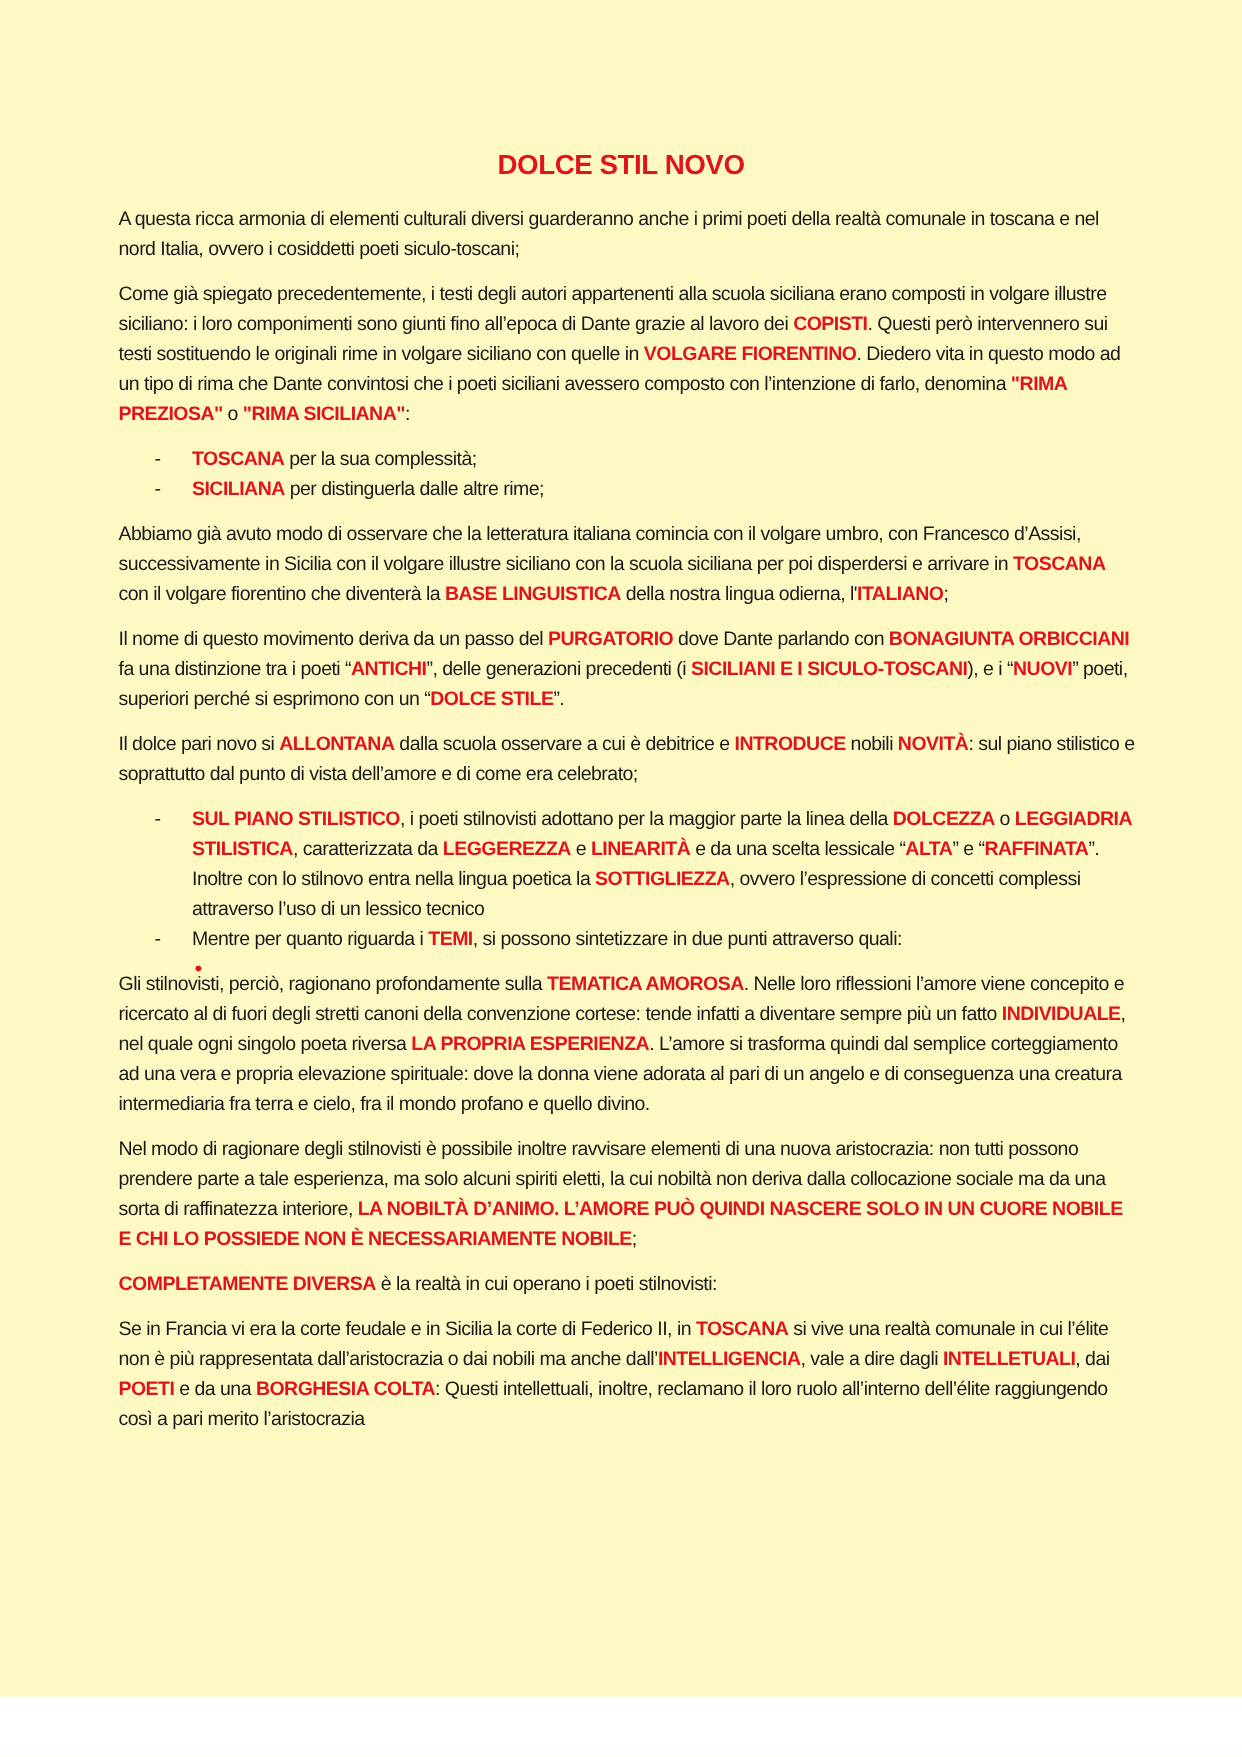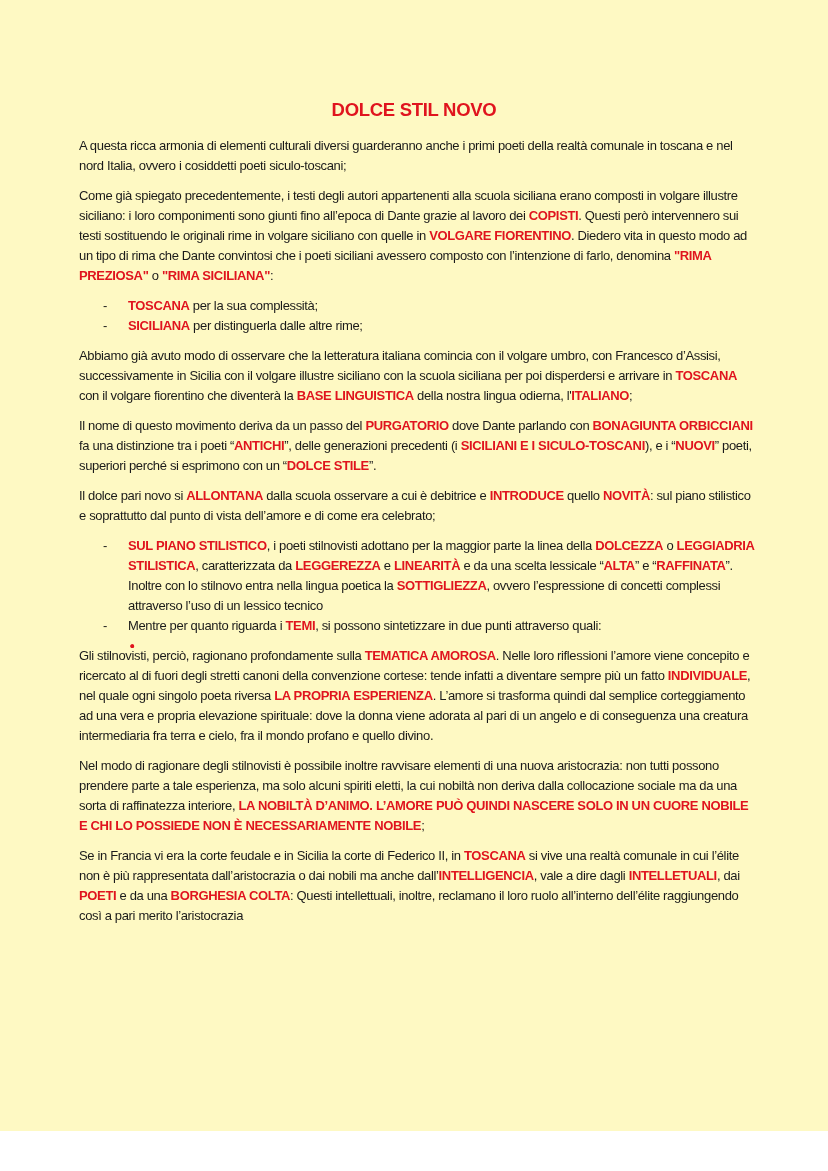--- a/index.html
+++ b/index.html
@@ -43,28 +43,29 @@
         <p><span> A questa ricca armonia di elementi culturali diversi guarderanno anche i primi poeti della realtà comunale in toscana e nel nord Italia, ovvero i cosiddetti poeti siculo-toscani;</span></p>
         <p><span>Come già spiegato precedentemente, i testi degli autori appartenenti alla scuola siciliana erano composti in volgare illustre siciliano: i loro componimenti sono giunti fino all’epoca di Dante grazie al lavoro dei </span><span class="hl">COPISTI</span><span>. Questi però intervennero sui testi sostituendo le originali rime in volgare siciliano con quelle in </span><span class="hl">VOLGARE FIORENTINO</span><span>.  Diedero vita in questo modo ad un tipo di rima che Dante convintosi che i poeti siciliani avessero composto con l’intenzione di farlo, denomina </span><span class="hl">"RIMA PREZIOSA"</span><span> o </span><span class="hl">"RIMA SICILIANA"</span><span>:</span></p>
       </div>
     <ul class="dash">
         <li><span class="dash-mark">-</span><span class="hl">TOSCANA</span><span> per la sua complessità;</span></li>
         <li><span class="dash-mark">-</span><span class="hl">SICILIANA</span><span> per distinguerla dalle altre rime;</span></li>
       </ul>
     <div>
         <p><span>Abbiamo già avuto modo di osservare che la letteratura italiana comincia con il volgare umbro, con Francesco d’Assisi, successivamente in Sicilia con il volgare illustre siciliano con la scuola siciliana per poi disperdersi e arrivare in </span><span class="hl">TOSCANA</span><span> con il volgare fiorentino che diventerà la </span><span class="hl">BASE LINGUISTICA</span><span> della nostra lingua odierna, l'</span><span class="hl">ITALIANO</span><span>;</span></p>
         <p><span>Il nome di questo movimento deriva da un passo del </span><span class="hl">PURGATORIO</span><span> dove Dante parlando con </span><span class="hl">BONAGIUNTA ORBICCIANI</span><span> fa una distinzione tra i poeti “</span><span class="hl">ANTICHI</span><span>”, delle generazioni precedenti (i </span><span class="hl">SICILIANI E I SICULO-TOSCANI</span><span>), e i “</span><span class="hl">NUOVI</span><span>” poeti, superiori perché si esprimono con un “</span><span class="hl">DOLCE STILE</span><span>”.</span></p>
-        <p><span>Il dolce pari novo si </span><span class="hl">ALLONTANA</span><span> dalla scuola osservare a cui è debitrice e </span><span class="hl">INTRODUCE</span><span> quello </span><span class="hl">NOVITÀ</span><span>: sul piano stilistico e soprattutto dal punto di vista dell’amore e di come era celebrato;</span></p>
+        <p><span>Il dolce pari novo si </span><span class="hl">ALLONTANA</span><span> dalla scuola osservare a cui è debitrice e </span><span class="hl">INTRODUCE</span><span> nobili </span><span class="hl">NOVITÀ</span><span>: sul piano stilistico e soprattutto dal punto di vista dell’amore e di come era celebrato;</span></p>
       </div>
     <ul class="dash">
         <li><span class="dash-mark">-</span><span class="hl">SUL PIANO STILISTICO</span><span>, i poeti stilnovisti adottano per la maggior parte la linea della </span><span class="hl">DOLCEZZA</span><span> o </span><span class="hl">LEGGIADRIA STILISTICA</span><span>, caratterizzata da </span><span class="hl">LEGGEREZZA</span><span> e </span><span class="hl">LINEARITÀ</span><span> e da una scelta lessicale “</span><span class="hl">ALTA</span><span>” e “</span><span class="hl">RAFFINATA</span><span>”. Inoltre con lo stilnovo entra nella lingua poetica la </span><span class="hl">SOTTIGLIEZZA</span><span>, ovvero l’espressione di concetti complessi attraverso l’uso di un lessico tecnico</span></li>
         <li><span class="dash-mark">-</span><span>Mentre per quanto riguarda i </span><span class="hl">TEMI</span><span>, si possono sintetizzare in due punti attraverso quali:</span><ul class="dot">
             <li><span class="dot-mark">•</span></li>
             <li><span class="dot-mark">•</span></li>
           </ul></li>
       </ul>
     <div>
         <p><span>Gli stilnovisti, perciò, ragionano profondamente sulla </span><span class="hl">TEMATICA AMOROSA</span><span>. Nelle loro riflessioni l’amore viene concepito e ricercato al di fuori degli stretti canoni della convenzione cortese: tende infatti a diventare sempre più un fatto </span><span class="hl">INDIVIDUALE</span><span>, nel quale ogni singolo poeta riversa </span><span class="hl">LA PROPRIA ESPERIENZA</span><span>. L’amore si trasforma quindi dal semplice corteggiamento ad una vera e propria elevazione spirituale: dove la donna viene adorata al pari di un angelo e di conseguenza una creatura intermediaria fra terra e cielo, fra il mondo profano e quello divino.</span></p>
         <p><span>Nel modo di ragionare degli stilnovisti è possibile inoltre ravvisare elementi di una nuova aristocrazia: non tutti possono prendere parte a tale esperienza, ma solo alcuni spiriti eletti, la cui nobiltà non deriva dalla collocazione sociale ma da una sorta di raffinatezza interiore, </span><span class="hl">LA NOBILTÀ D’ANIMO. L’AMORE PUÒ QUINDI NASCERE SOLO IN UN CUORE NOBILE E CHI LO POSSIEDE NON È NECESSARIAMENTE NOBILE</span><span>;</span></p>
+        <p><span class="hl">COMPLETAMENTE DIVERSA</span><span> è la realtà in cui operano i poeti stilnovisti:</span></p>
         <p><span>Se in Francia vi era la corte feudale e in Sicilia la corte di Federico II, in </span><span class="hl">TOSCANA</span><span> si vive una realtà comunale in cui l’élite non è più rappresentata dall’aristocrazia o dai nobili ma anche dall’</span><span class="hl">INTELLIGENCIA</span><span>, vale a dire dagli </span><span class="hl">INTELLETUALI</span><span>, dai </span><span class="hl">POETI</span><span> e da una </span><span class="hl">BORGHESIA COLTA</span><span>: Questi intellettuali, inoltre, reclamano il loro ruolo all’interno dell’élite raggiungendo così a pari merito l’aristocrazia</span></p>
       </div>
   </div>
 </div>
 
 </body></html>

